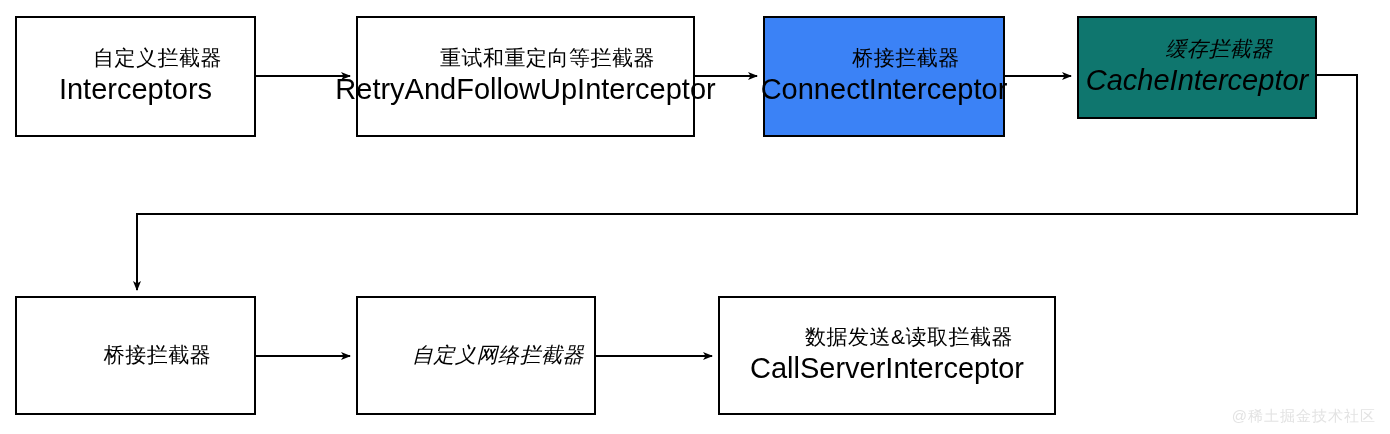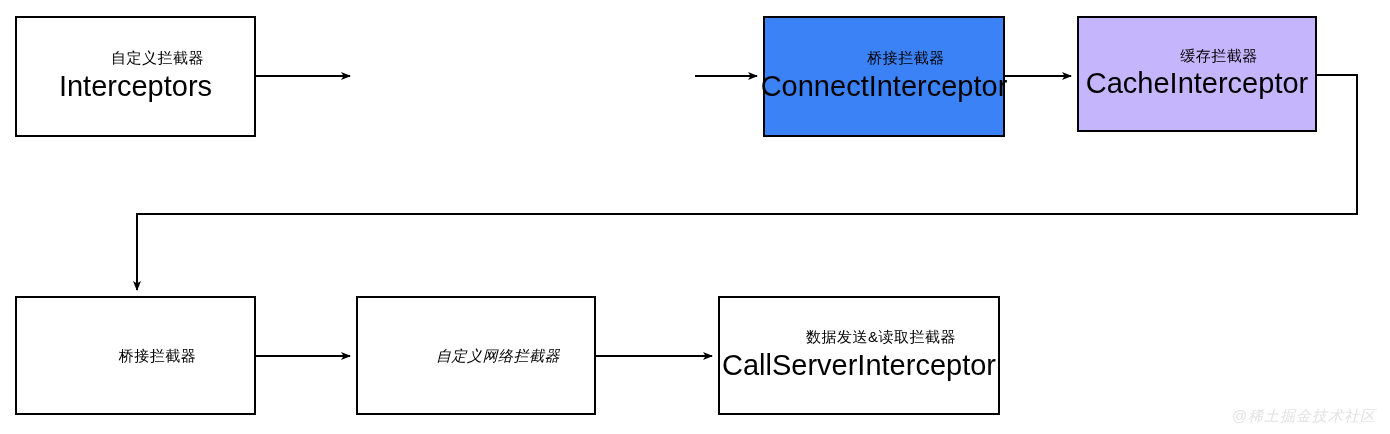--- a/index.html
+++ b/index.html
@@ -24,21 +24,21 @@
     background: #ffffff;
     display: flex;
     flex-direction: column;
     align-items: center;
     justify-content: center;
     text-align: center;
     line-height: 1.28;
     color: #000000;
   }
   .node .cn {
-    font-size: 15px;
+    font-size: 21px;
     letter-spacing: 0.5px;
     white-space: nowrap;
     margin-left: 44px;
   }
   .node .en {
     font-size: 29px;
     white-space: nowrap;
   }
   svg.edges {
     position: absolute;
@@ -50,21 +50,20 @@
   }
   .watermark {
     position: absolute;
     right: 14px;
     bottom: 8px;
     font-size: 15px;
     color: #e3e3e3;
     letter-spacing: 1px;
     white-space: nowrap;
     user-select: none;
-    font-style: italic;
   }
 </style>
 </head>
 <body>
 
 <div id="canvas" style="background: rgb(255, 255, 255);">
 
   <svg class="edges" viewBox="0 0 1390 434" xmlns="http://www.w3.org/2000/svg">
     <defs>
       <marker id="arrow-r" markerWidth="10" markerHeight="10" refX="9" refY="4" orient="auto" markerUnits="userSpaceOnUse">
@@ -82,39 +81,43 @@
         <path d="M 256 356 L 350 356" stroke="#000000" stroke-width="2" fill="none" marker-end="url(#arrow-r)"></path>
         <path d="M 596 356 L 712 356" stroke="#000000" stroke-width="2" fill="none" marker-end="url(#arrow-r)"></path>
       </g>
   </svg>
 
   <div class="node" style="left: 15px; top: 16px; width: 241px; height: 121px; background: rgb(255, 255, 255); border-color: rgb(0, 0, 0);">
     <span class="cn">自定义拦截器</span>
     <span class="en">Interceptors</span>
   </div>
 
+  <div class="node" style="left: 356px; top: 16px; width: 339px; height: 121px; background: rgb(255, 255, 255); border-color: rgb(0, 0, 0);">
+    <span class="cn">重试和重定向等拦截器</span>
+    <span class="en">RetryAndFollowUpInterceptor</span>
+  </div>
 
   <div class="node" style="left: 763px; top: 16px; width: 242px; height: 121px; background: #3b82f6; border-color: rgb(0, 0, 0);">
     <span class="cn">桥接拦截器</span>
     <span class="en">ConnectInterceptor</span>
   </div>
 
-  <div class="node" style="left: 1077px; top: 16px; width: 240px; height: 116px; background: #c4b5fd; border-color: rgb(0, 0, 0);">
+  <div class="node" style="left: 1077px; top: 16px; width: 240px; height: 103px; background: #0f766e; border-color: rgb(0, 0, 0); font-style: italic;">
     <span class="cn">缓存拦截器</span>
     <span class="en">CacheInterceptor</span>
   </div>
 
   <div class="node" style="left: 15px; top: 296px; width: 241px; height: 119px; background: rgb(255, 255, 255); border-color: rgb(0, 0, 0);">
     <span class="cn">桥接拦截器</span>
   </div>
 
   <div class="node" style="left: 356px; top: 296px; width: 240px; height: 119px; background: rgb(255, 255, 255); border-color: rgb(0, 0, 0); font-style: italic;">
     <span class="cn">自定义网络拦截器</span>
   </div>
 
-  <div class="node" style="left: 718px; top: 296px; width: 282px; height: 119px; background: rgb(255, 255, 255); border-color: rgb(0, 0, 0);">
+  <div class="node" style="left: 718px; top: 296px; width: 338px; height: 119px; background: rgb(255, 255, 255); border-color: rgb(0, 0, 0);">
     <span class="cn">数据发送&amp;读取拦截器</span>
     <span class="en">CallServerInterceptor</span>
   </div>
 
   <div class="watermark">@稀土掘金技术社区</div>
 
 </div>
 
 </body></html>

